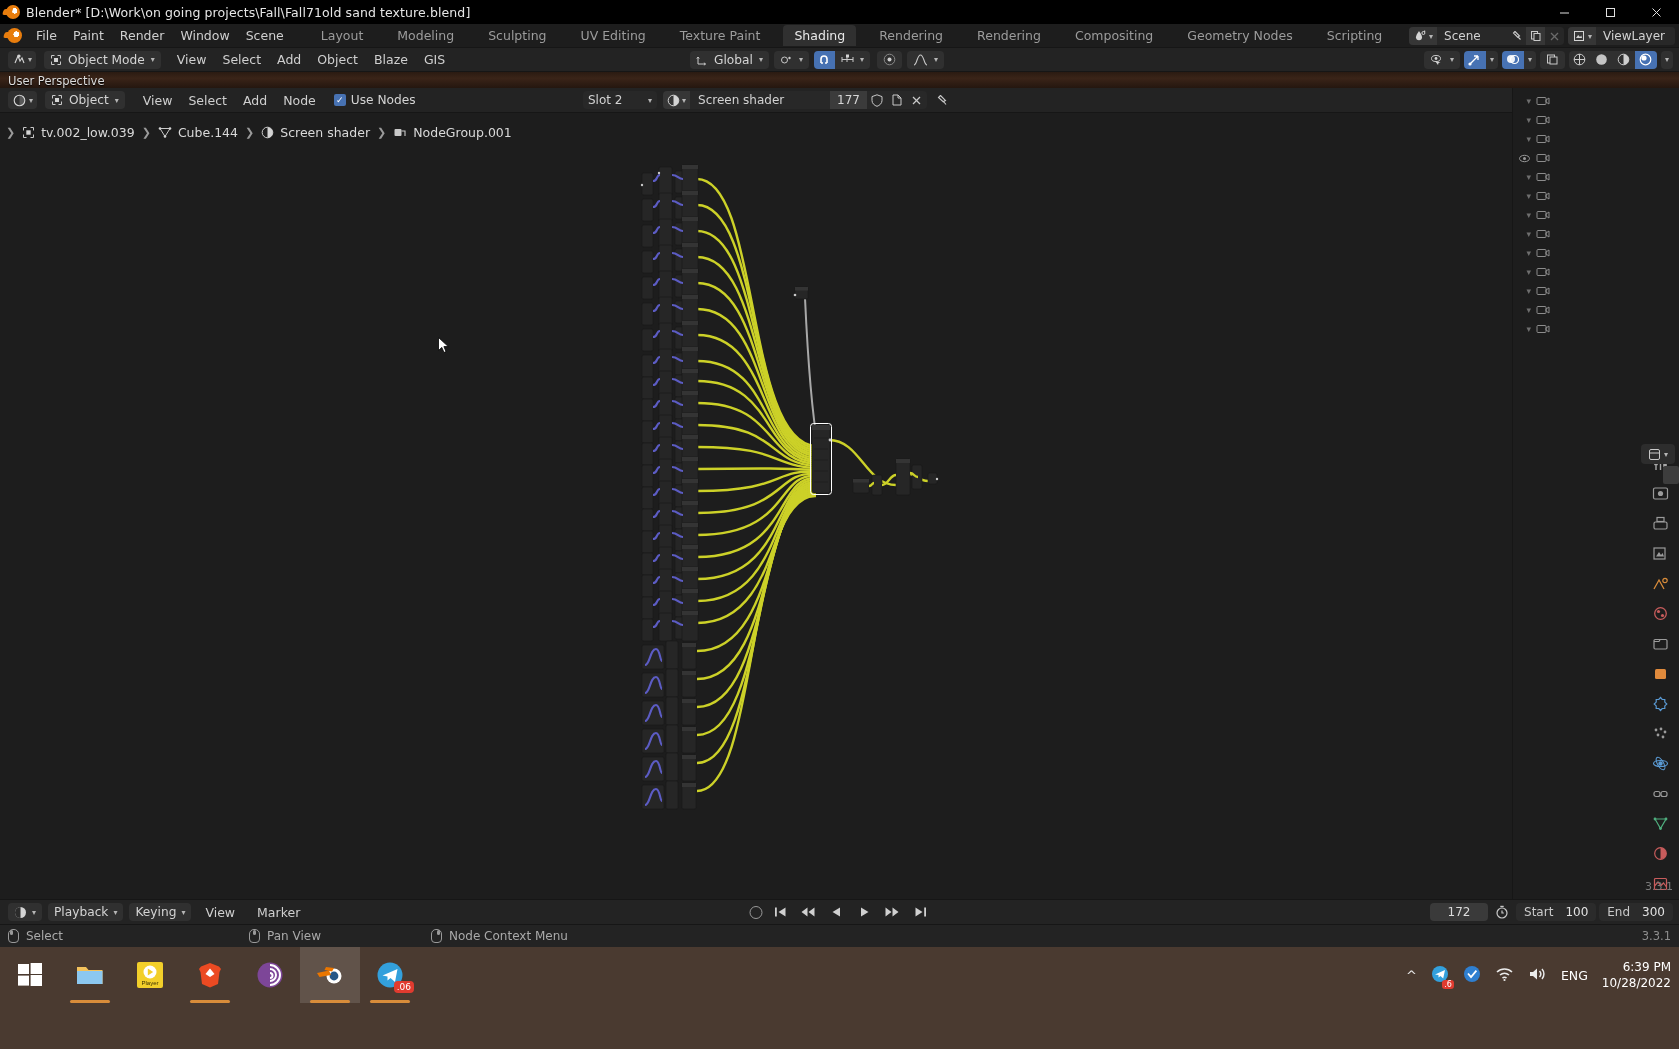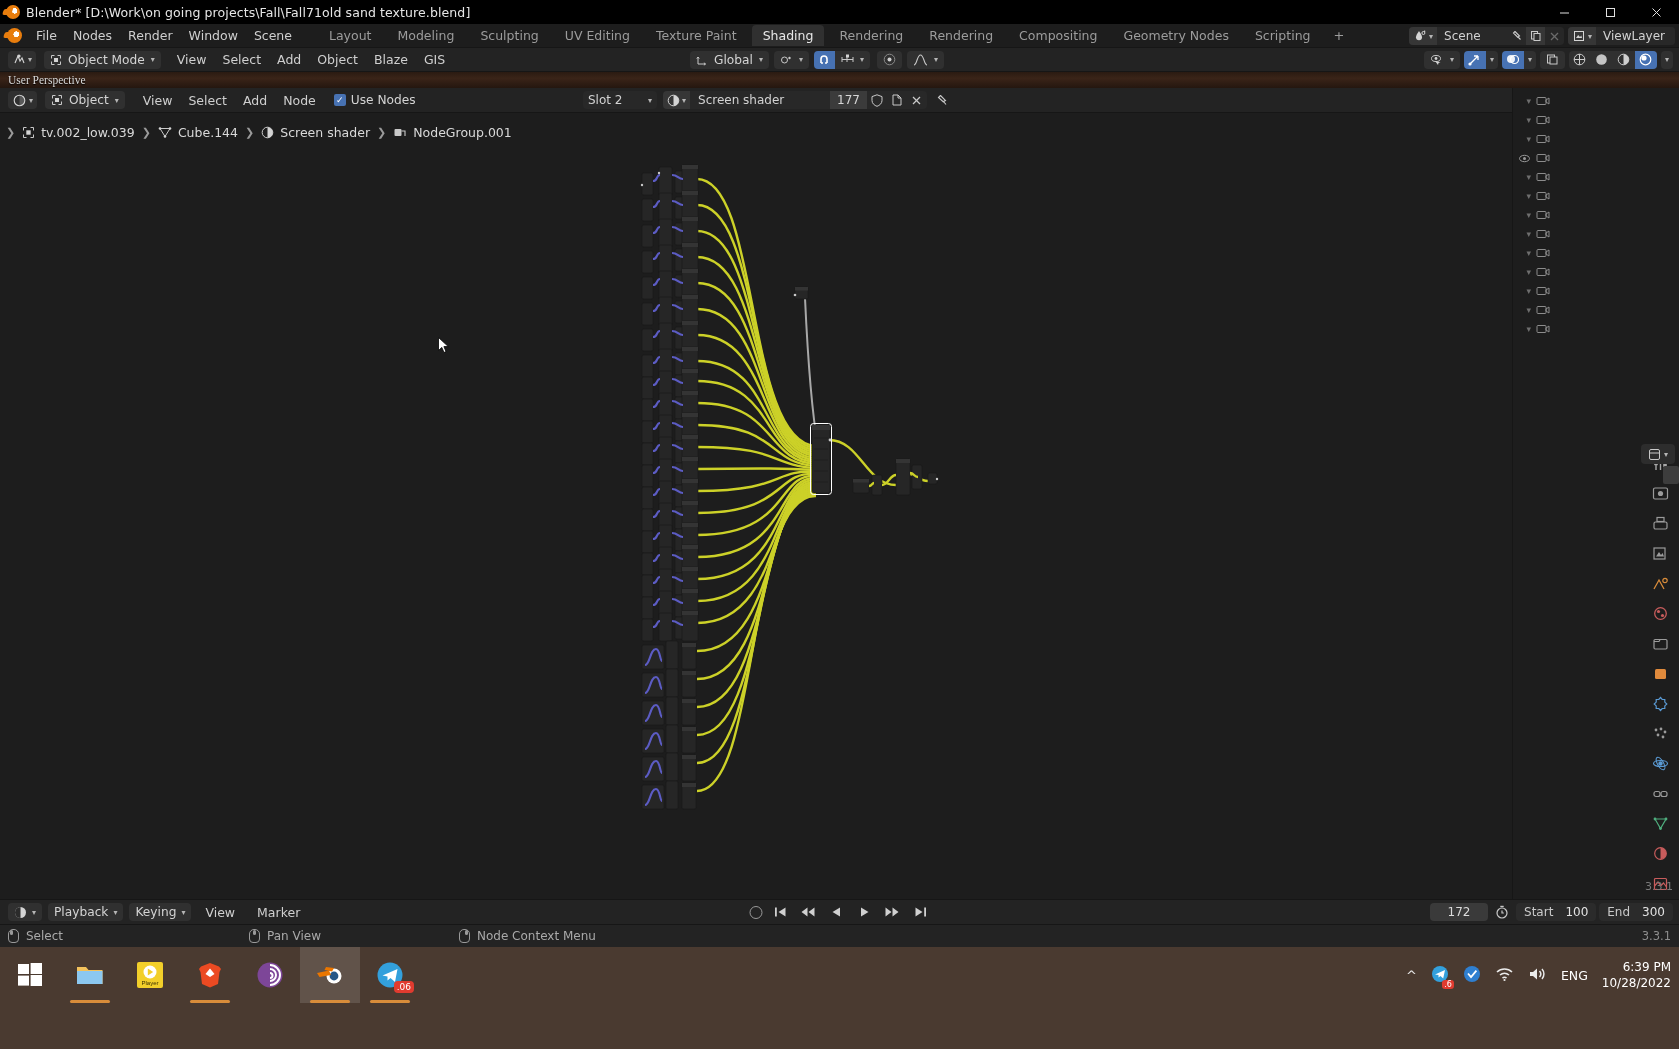--- a/index.html
+++ b/index.html
@@ -39,21 +39,21 @@
   .topbar{
     position:absolute; left:0; top:24px; width:1679px; height:24px;
     background:#1d1d1d; display:flex; align-items:center;
     border-bottom:1px solid #161616;
   }
   .tb-blender-ico{ width:28px; display:flex; justify-content:center; align-items:center;}
   .menu-item{
     padding:2px 8px; color:#cfcfcf; font-size:12.5px; border-radius:3px; cursor:default;
     white-space:nowrap;
   }
-  .ws-tabs{ display:flex; align-items:center; margin-left:18px; gap:4px;}
+  .ws-tabs{ display:flex; align-items:center; margin-left:18px; gap:12px;}
   .ws-tab{
     padding:3px 11px; color:#9c9c9c; font-size:12.5px; border-radius:4px 4px 0 0;
     white-space:nowrap;
   }
   .ws-tab.active{ background:#303030; color:#e8e8e8;}
   .ws-plus{ padding:3px 8px; color:#9c9c9c; font-size:13px;}
 
   .topbar-right{ position:absolute; right:4px; top:0; height:24px; display:flex; align-items:center; gap:4px;}
   .field-group{ display:flex; align-items:center; background:#282828; border-radius:4px; height:18px; overflow:hidden;}
   .fg-ico{ display:flex;align-items:center;gap:2px; padding:0 4px 0 5px; background:#363636; height:18px;}
@@ -70,21 +70,21 @@
   .vp-header{
     position:absolute;left:0;top:0;width:1679px;height:24px;background:#232323;
     display:flex;align-items:center; border-bottom:1px solid #161616;
   }
   .vp-3dscene{
     position:absolute;left:0;top:24px;width:1679px;height:16px;
     background:linear-gradient(180deg,#2a1b12 0%, #3a2418 40%, #24160f 100%);
   }
   .vp-overlay-text{
     position:absolute; left:8px; top:26px; color:#dcdcdc; font-size:11.5px;
-    text-shadow:0 1px 1px #000; z-index:3;font-family:Liberation Serif, serif;
+    text-shadow:0 1px 1px #000; z-index:3;
   }
 
   
   .shader-header{
     position:absolute; left:0; top:88px; width:1679px; height:25px;
     background:#232323; display:flex; align-items:center;
     border-bottom:1px solid #161616;
   }
   .editor-type{
     display:flex;align-items:center; gap:2px; background:#303030;
@@ -232,21 +232,21 @@
           </svg>
       </div>
     </div>
   </div>
 
   <div class="topbar">
     <div class="tb-blender-ico">
       <div class="blender-logo" style="width:15px;height:15px;"></div>
     </div>
     <div class="menu-item">File</div>
-    <div class="menu-item">Nodes</div>
+    <div class="menu-item">Paint</div>
     <div class="menu-item">Render</div>
     <div class="menu-item">Window</div>
     <div class="menu-item">Scene</div>
 
     <div class="ws-tabs">
       <div class="ws-tab">Layout</div>
       <div class="ws-tab">Modeling</div>
       <div class="ws-tab">Sculpting</div>
       <div class="ws-tab">UV Editing</div>
       <div class="ws-tab">Texture Paint</div>
@@ -1188,21 +1188,21 @@
           <i></i>
         </span>
       <span>Select</span>
     </div>
     <div class="sb-item" style="margin-left:160px">
       <span class="mouse-ico m">
           <i></i>
         </span>
       <span>Pan View</span>
     </div>
-    <div class="sb-item" style="margin-left:112px">
+    <div class="sb-item" style="margin-left:84px">
       <span class="mouse-ico r">
           <i></i>
         </span>
       <span>Node Context Menu</span>
     </div>
     <div class="sb-right">3.3.1</div>
   </div>
 
   <div class="taskbar">
     <div class="tb-inner">

